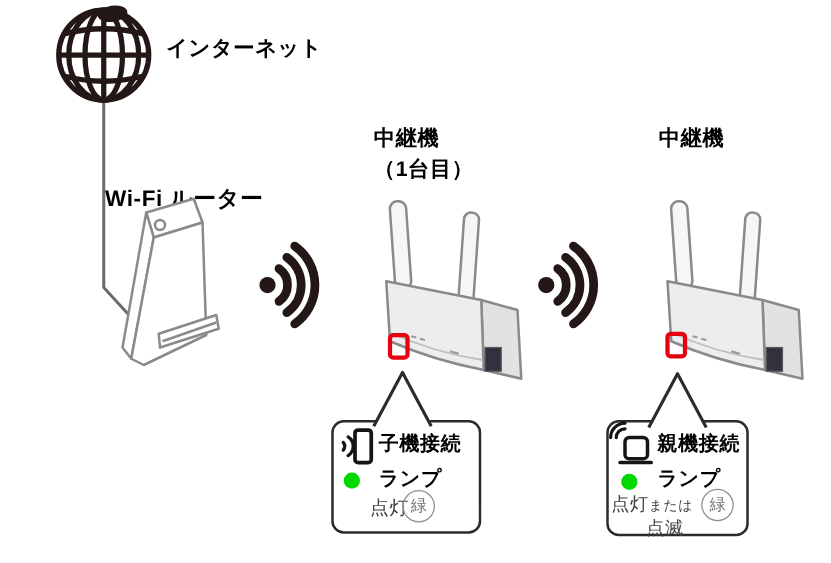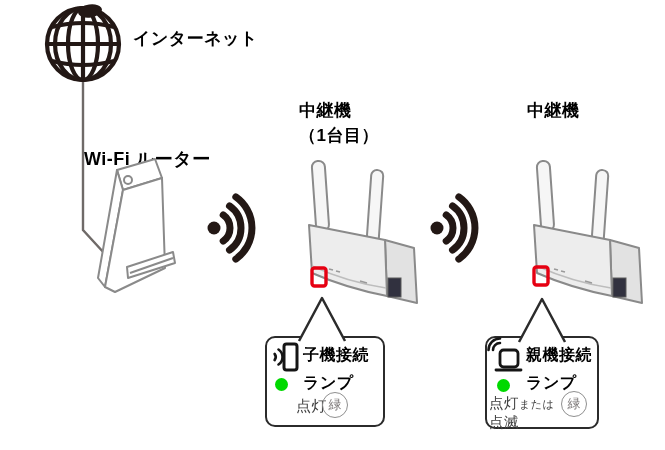--- a/index.html
+++ b/index.html
@@ -138,16 +138,16 @@
     </g>
     <rect x="13" y="13" width="18" height="17" rx="3.5" fill="#ffffff" stroke="#151515" stroke-width="2.8"></rect>
     <line x1="9" y1="33" x2="34" y2="33" stroke="#151515" stroke-width="2.8" stroke-linecap="round"></line>
   </svg>
   <div class="abs lbl callout-name" style="left:526px;top:345px;z-index:3;">親機接続</div>
   <div class="abs led-dot" style="left:497px;top:379px;z-index:3;"></div>
   <div class="abs lbl callout-name" style="left:526px;top:373px;z-index:3;">ランプ</div>
   <div class="abs state-txt" style="left:489px;top:394px;z-index:3;font-size:14.5px;">
     <span>点灯</span><span class="state-small">または</span>
   </div>
-  <div class="abs state-txt" style="left:489px;top:413px;z-index:3;font-size:14.5px;">点滅</div>
+  <div class="abs state-txt" style="left:489px;top:413px;z-index:3;font-size:14.5px;padding-left:28px;">点滅</div>
   <div class="abs badge" style="left:561px;top:391px;">緑</div>
 
 </div>
 
 </body></html>

